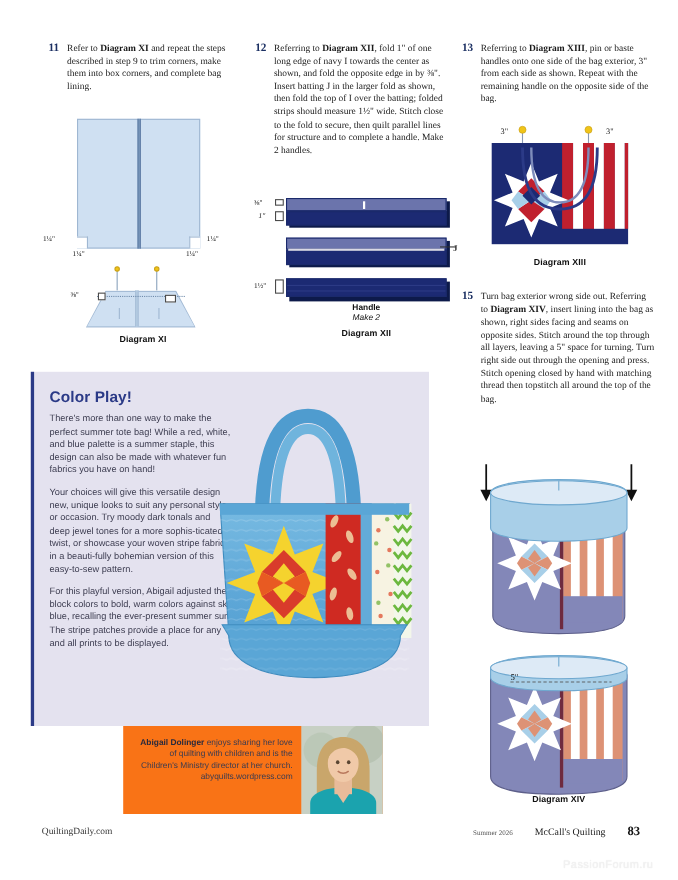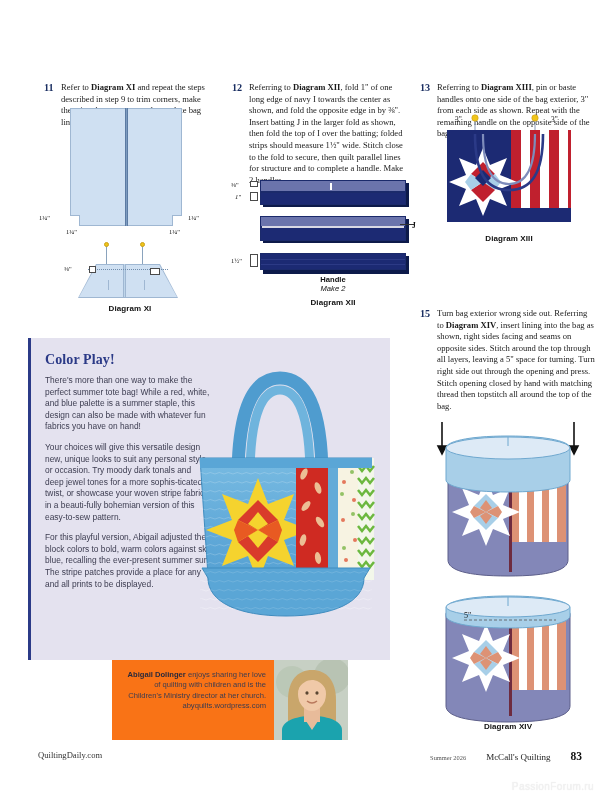--- a/index.html
+++ b/index.html
@@ -8,21 +8,21 @@
     width:616px; height:800px;
     background:#ffffff;
     font-family:"Liberation Serif", serif;
     color:#1a1a1a;
     position:relative;
     overflow:hidden;
   }
   .page { position:absolute; inset:0; }
 
   
-  .col { position:absolute; top:38px; width:176px;margin-top:44px; }
+  .col { position:absolute; top:38px; width:176px; }
   .col-1 { left:44px; }
   .col-2 { left:232px; }
   .col-3 { left:420px; }
 
   
   .step { position:relative; padding-left:17px; font-size:8.6px; line-height:11.6px; text-align:left; }
   .step .num {
     position:absolute; left:0; top:-0.5px;
     font-weight:bold; font-size:10.2px; color:#1b2f62;
     font-family:"Liberation Serif", serif;
@@ -106,21 +106,21 @@
   #diagram-xiv-b { position:absolute; left:420px; top:594px; width:176px; height:150px; }
 
   
   #colorplay {
     position:absolute; left:28px; top:338px; width:362px; height:322px;
     background:#e4e2ef;
     border-left:3px solid #2b3a87;
   }
   #colorplay h2 {
     margin:0; padding:14px 0 7px 14px;
-    font-family:Liberation Serif, serif;
+    font-family:Liberation Sans, sans-serif;
     font-size:14px; font-weight:bold; color:#2b3a87; letter-spacing:.1px;
   }
   .cp-text {
     width:166px; margin:0 18px 9px 14px;
     font-family:"Liberation Sans", sans-serif;
     font-size:8.4px; line-height:11.6px; color:#3c3c50;
   }
   
   #tote { position:absolute; right:6px; top:24px; width:196px; height:288px; }
 

